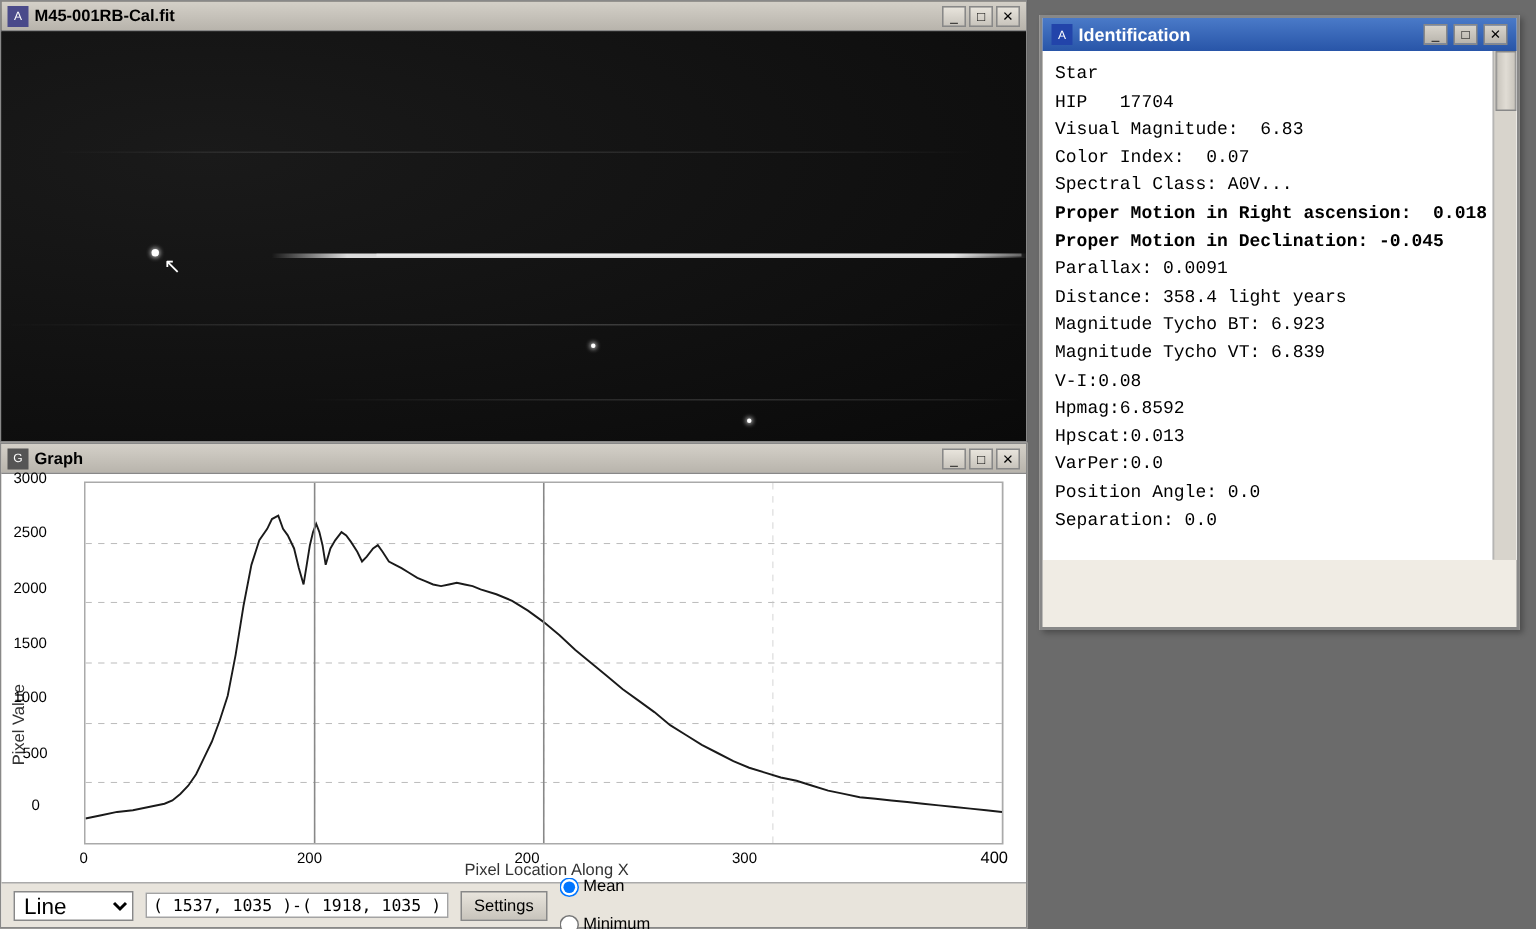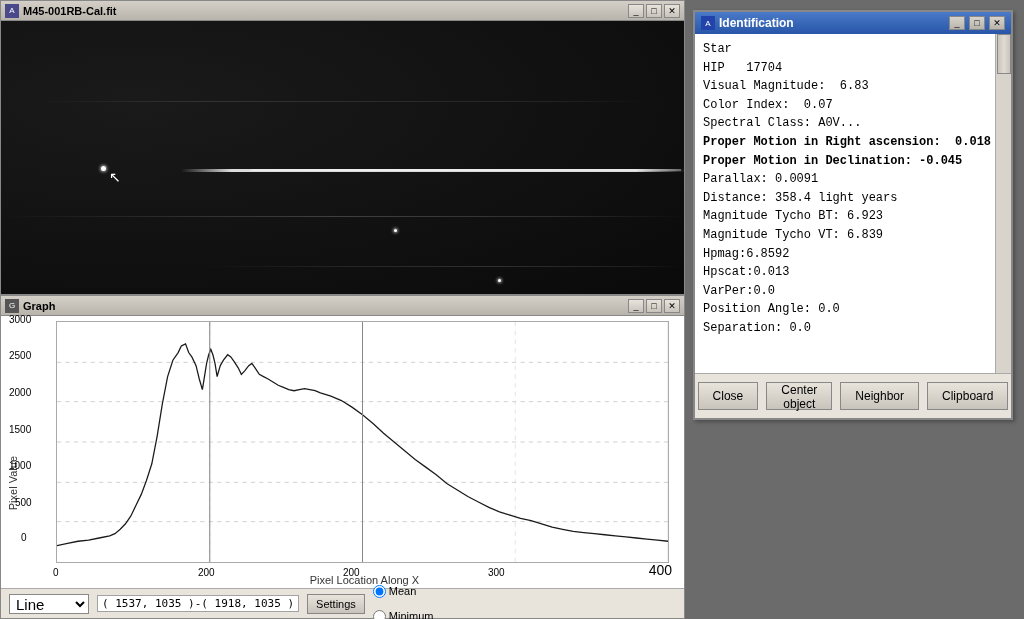--- a/index.html
+++ b/index.html
@@ -331,21 +331,21 @@
       <div style="position:absolute; left:-48px; top:102px; font-size:10px;">1500</div>
       <div style="position:absolute; left:-48px; top:65px; font-size:10px;">2000</div>
       <div style="position:absolute; left:-48px; top:28px; font-size:10px;text-align:right;">2500</div>
       <div style="position:absolute; left:-48px; top:-8px; font-size:10px;">3000</div>
 
       
       <div style="position:absolute; bottom:-16px; left:-4px; font-size:10px;">0</div>
       <div style="position:absolute; bottom:-16px; left:141px; font-size:10px;">200</div>
       <div style="position:absolute; bottom:-16px; left:286px; font-size:10px;">200</div>
       <div style="position:absolute; bottom:-16px; left:431px; font-size:10px;">300</div>
-      <div style="position:absolute; bottom:-16px; right:-4px; font-size:14px;">400</div>
+      <div style="position:absolute; bottom:-16px; right:-4px; font-size:11px;">400</div>
     </div>
 
     <div style="position:absolute; bottom:32px; left:50%; transform:translateX(-30%); font-size:11px; color:#333;">Pixel Location Along X</div>
 
     <div class="graph-bottom-bar">
       <select class="graph-dropdown">
         <option>Line</option>
         <option>Bar</option>
       </select>
       <div class="coord-display">( 1537, 1035 )-( 1918, 1035 )</div>
@@ -377,32 +377,27 @@
     <div>HIP&nbsp;&nbsp; 17704</div>
     <div>Visual Magnitude:&nbsp; 6.83</div>
     <div>Color Index:&nbsp; 0.07</div>
     <div>Spectral Class: A0V...</div>
     <div style="font-weight:bold;">Proper Motion in Right ascension:&nbsp; 0.018</div>
     <div style="font-weight:bold;">Proper Motion in Declination: -0.045</div>
     <div>Parallax: 0.0091</div>
     <div>Distance: 358.4 light years</div>
     <div>Magnitude Tycho BT: 6.923</div>
     <div>Magnitude Tycho VT: 6.839</div>
+    <div>V-I:0.08</div>
     <div>Hpmag:6.8592</div>
     <div>Hpscat:0.013</div>
     <div>VarPer:0.0</div>
     <div>Position Angle: 0.0</div>
     <div>Separation: 0.0</div>
     <br>
     
     
   </div>
 
   <div class="scrollbar-track" style="position:absolute;right:0;top:22px;bottom:45px;width:16px;background:#d8d4cc;border-left:1px solid #aaa;">
     <div class="scrollbar-thumb"></div>
   </div>
-  <div class="id-buttons">
-    <button class="id-btn">Close</button>
-    <button class="id-btn">Center object</button>
-    <button class="id-btn">Neighbor</button>
-    <button class="id-btn">Clipboard</button>
-  </div>
 </div>
 
 </body></html>

